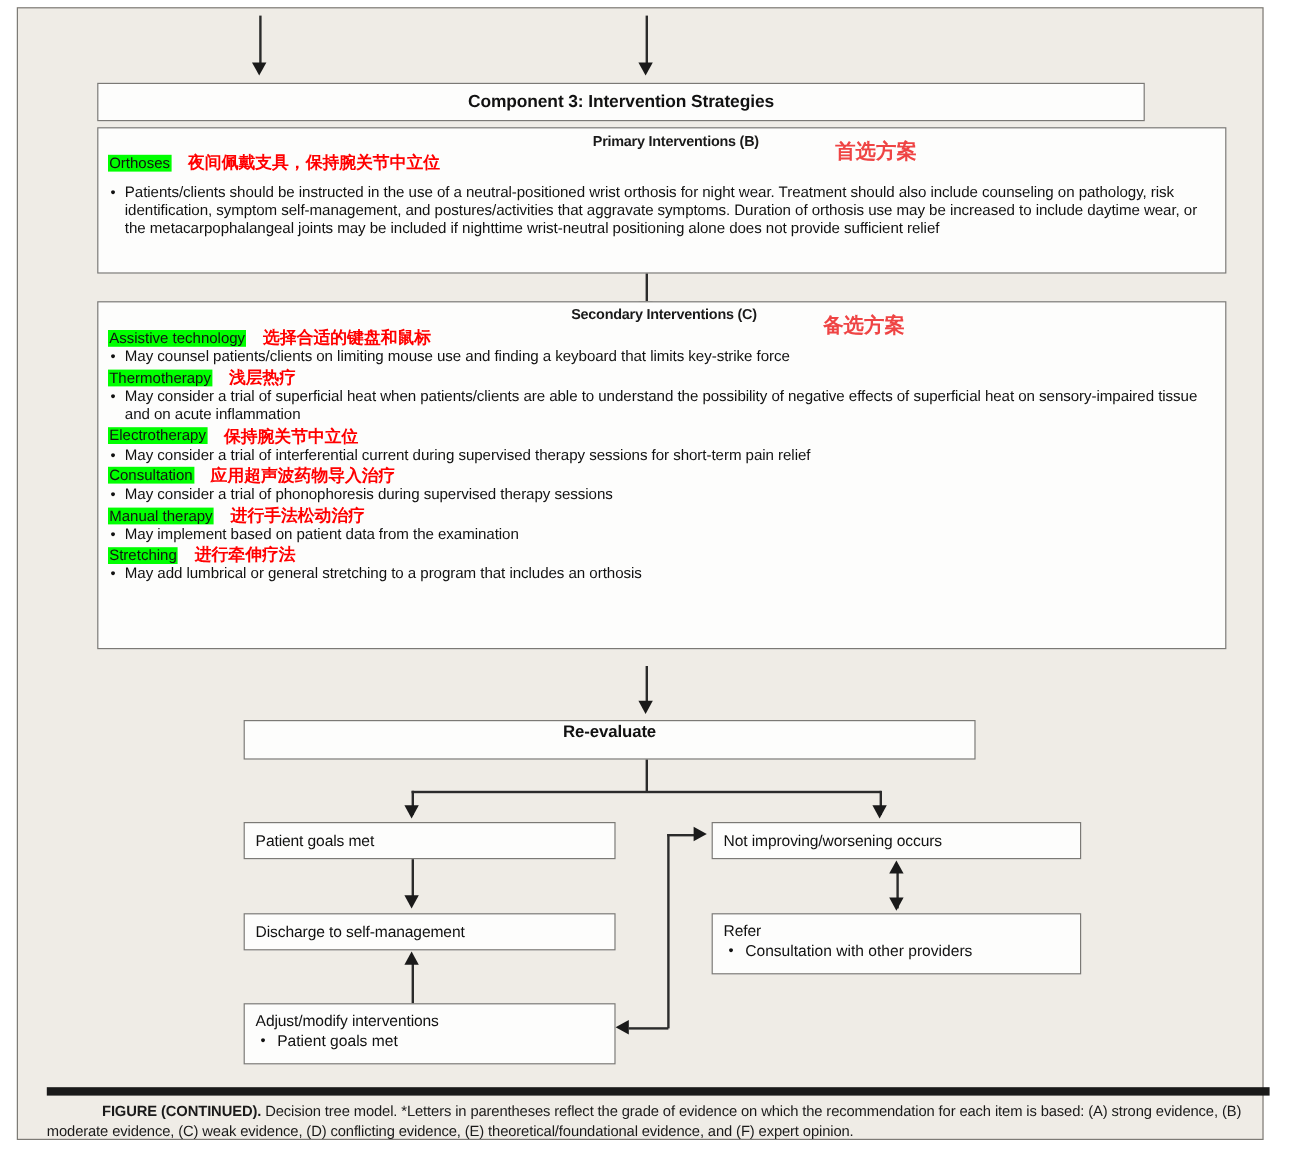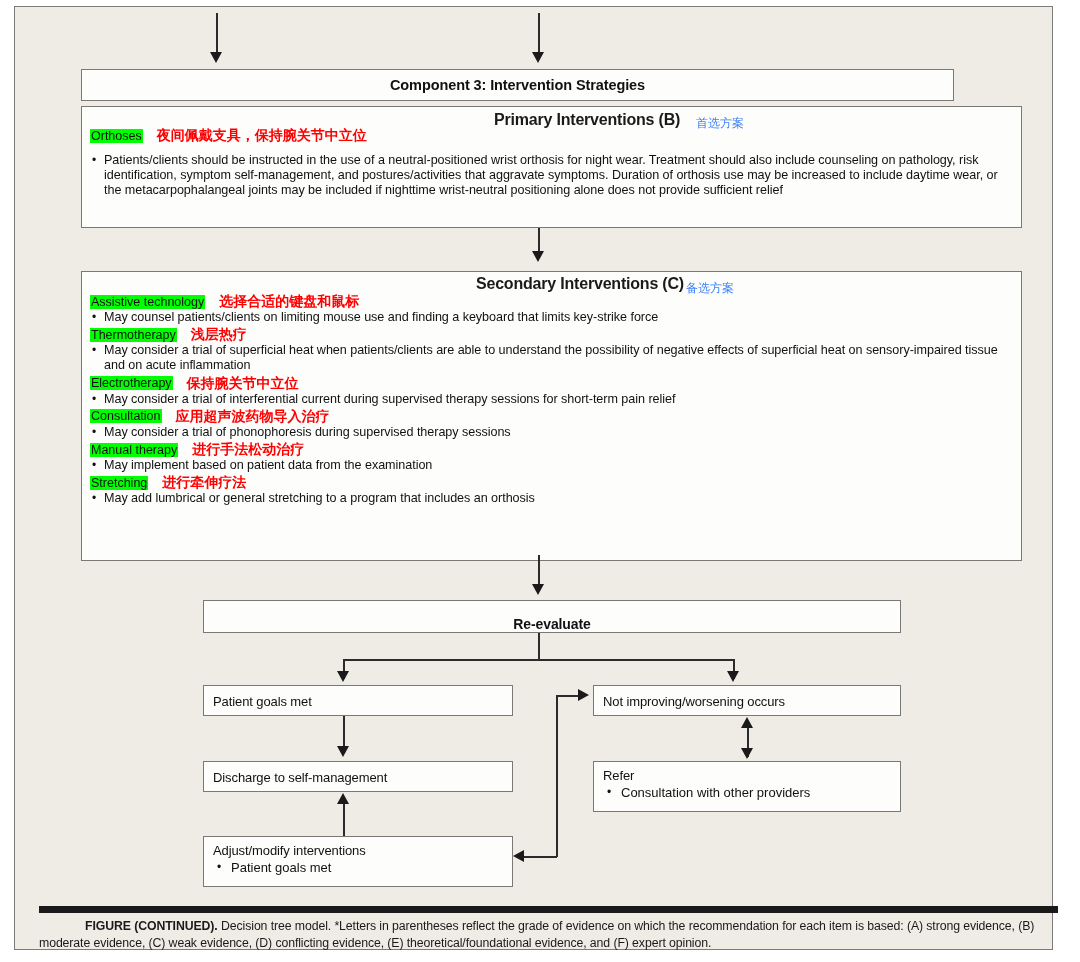--- a/index.html
+++ b/index.html
@@ -33,31 +33,31 @@
   #box-component3{
     left:66px;top:62px;width:873px;height:32px;
     display:flex;align-items:center;justify-content:center;
   }
   #box-component3 .title{
     font-size:14.5px;font-weight:bold;color:#111;
     letter-spacing:-0.1px;
   }
 
   #box-primary{left:66px;top:99px;width:941px;height:122px;}
-  #box-secondary{left:66px;top:264px;width:941px;height:290px;}
+  #box-secondary{left:66px;top:244px;width:941px;height:290px;}
 
   .section-head{
     position:absolute;
-    font-size:16px;font-weight:bold;color:#1a1a1a;
+    font-size:12px;font-weight:bold;color:#1a1a1a;
     letter-spacing:-0.2px;
     white-space:nowrap;
   }
   .section-head-cn{
     position:absolute;
-    font-size:12px;font-weight:normal;color:#3b82f6;
+    font-size:17px;font-weight:bold;color:#ef4444;
     white-space:nowrap;
   }
 
   .hl{
     background:#00ff00;
     color:#111;
     font-size:12.5px;
     padding:0 1px;
     display:inline-block;
     line-height:14px;
@@ -94,22 +94,22 @@
   #primary-lbl{
     position:absolute;left:8px;top:21px;
   }
   #secondary-body{
     position:absolute;
     left:8px;top:22px;width:925px;
   }
 
   
   #box-reeval{
-    left:188px;top:593px;width:698px;height:33px;
-    display:flex;align-items:flex-end;justify-content:center;
+    left:188px;top:593px;width:610px;height:33px;
+    display:flex;align-items:flex-start;justify-content:center;
   }
   #box-reeval .ftext{font-size:14px;font-weight:bold;color:#111;}
 
   #box-goalsmet{left:188px;top:678px;width:310px;height:31px;}
   #box-discharge{left:188px;top:754px;width:310px;height:31px;}
   #box-adjust{left:188px;top:829px;width:310px;height:51px;}
   #box-notimproving{left:578px;top:678px;width:308px;height:31px;}
   #box-refer{578px;top:754px;}
   #box-refer{left:578px;top:754px;width:308px;height:51px;}
 

